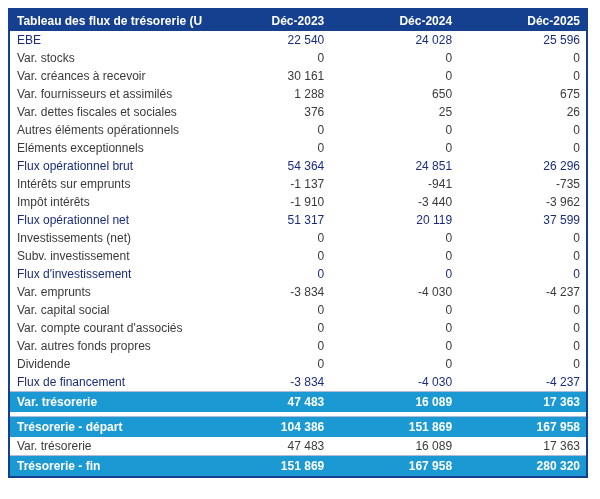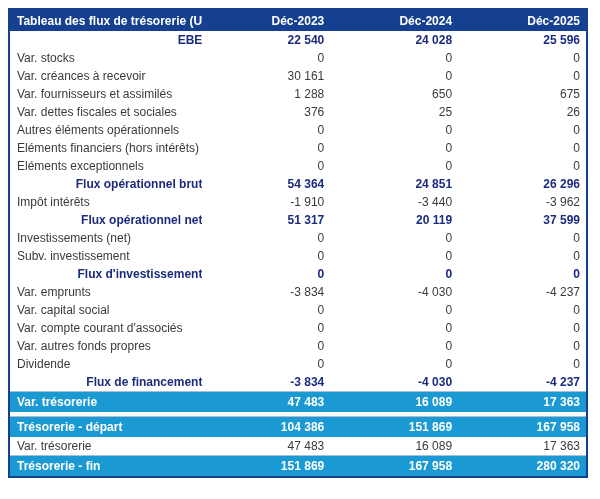--- a/index.html
+++ b/index.html
@@ -55,22 +55,21 @@
     padding: 0;
     white-space: nowrap;
     overflow: hidden;
     color: var(--body-text, #3A3A3A);
   }
   tbody td.label { padding-left: 7px; }
   tbody td.num   { padding-right: 6px; }
 
   tr.bold td {
     color: var(--bold-text, #1B2C7F);
-    font-weight: bold;
-    text-align: right;
+    font-weight: normal;
   }
   tr.highlight td {
     background: var(--highlight-bg, #1B99D3);
     color: #ffffff;
     font-weight: bold;
     height: 20px;
     border-top: 1px solid rgba(20, 64, 143, 0.35);
   }
   tr.spacer td {
     height: 4px;
@@ -127,36 +126,36 @@
           <td class="num">25</td>
           <td class="num">26</td>
         </tr>
         <tr class="normal">
           <td class="label">Autres éléments opérationnels</td>
           <td class="num">0</td>
           <td class="num">0</td>
           <td class="num">0</td>
         </tr>
         <tr class="normal">
-          <td class="label">Eléments financiers (hors intérêts)</td>
-          <td class="num">0</td>
-          <td class="num">0</td>
-          <td class="num">0</td>
-        </tr>
-        <tr class="normal">
           <td class="label">Eléments exceptionnels</td>
           <td class="num">0</td>
           <td class="num">0</td>
           <td class="num">0</td>
         </tr>
         <tr class="bold">
           <td class="label">Flux opérationnel brut</td>
           <td class="num">54 364</td>
           <td class="num">24 851</td>
           <td class="num">26 296</td>
+        </tr>
+        <tr class="normal">
+          <td class="label">Intérêts sur emprunts</td>
+          <td class="num">-1 137</td>
+          <td class="num">-941</td>
+          <td class="num">-735</td>
         </tr>
         <tr class="normal">
           <td class="label">Impôt intérêts</td>
           <td class="num">-1 910</td>
           <td class="num">-3 440</td>
           <td class="num">-3 962</td>
         </tr>
         <tr class="bold">
           <td class="label">Flux opérationnel net</td>
           <td class="num">51 317</td>

